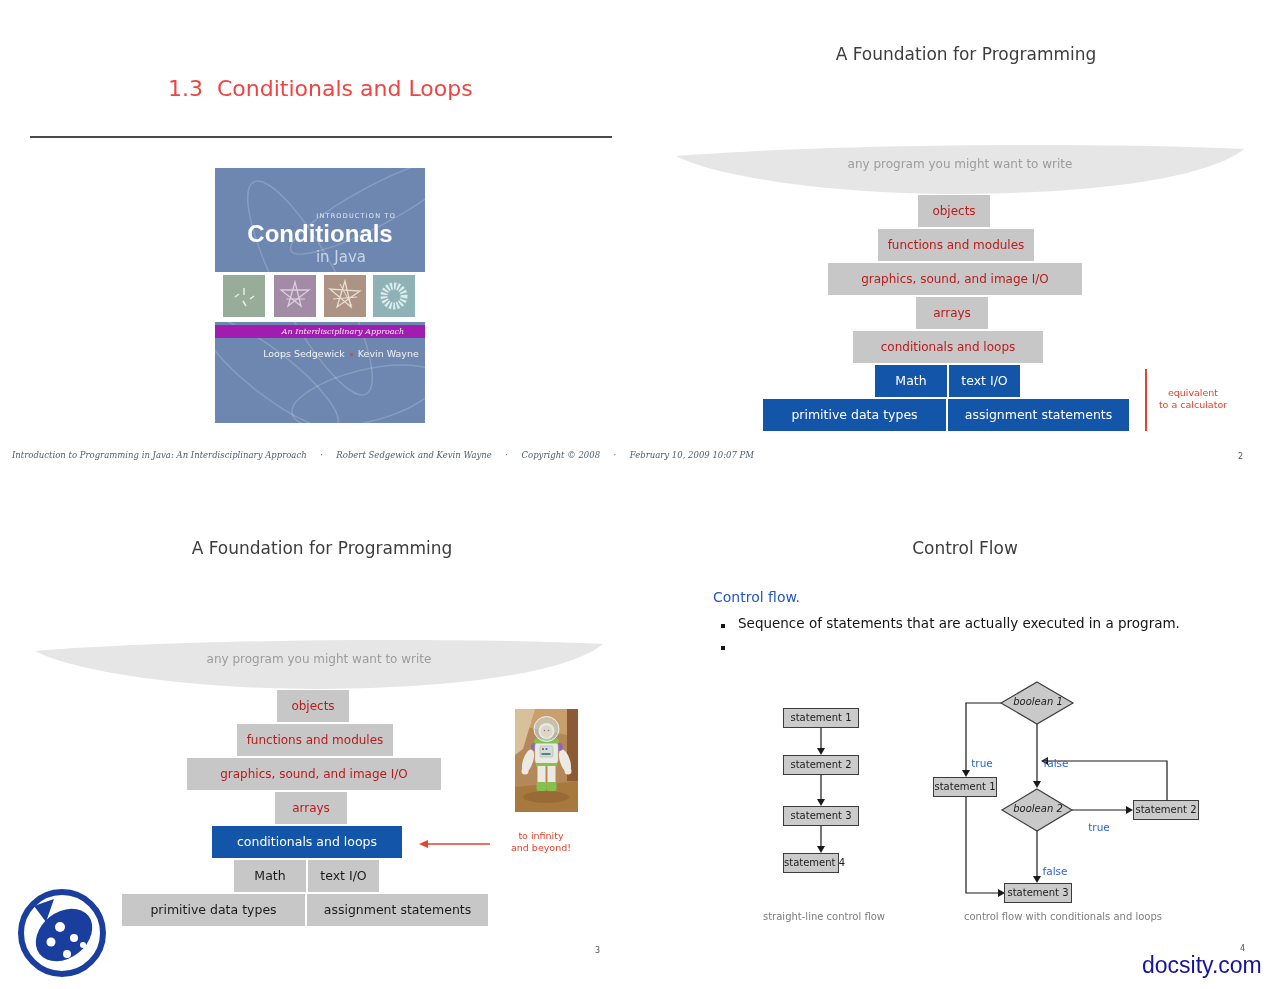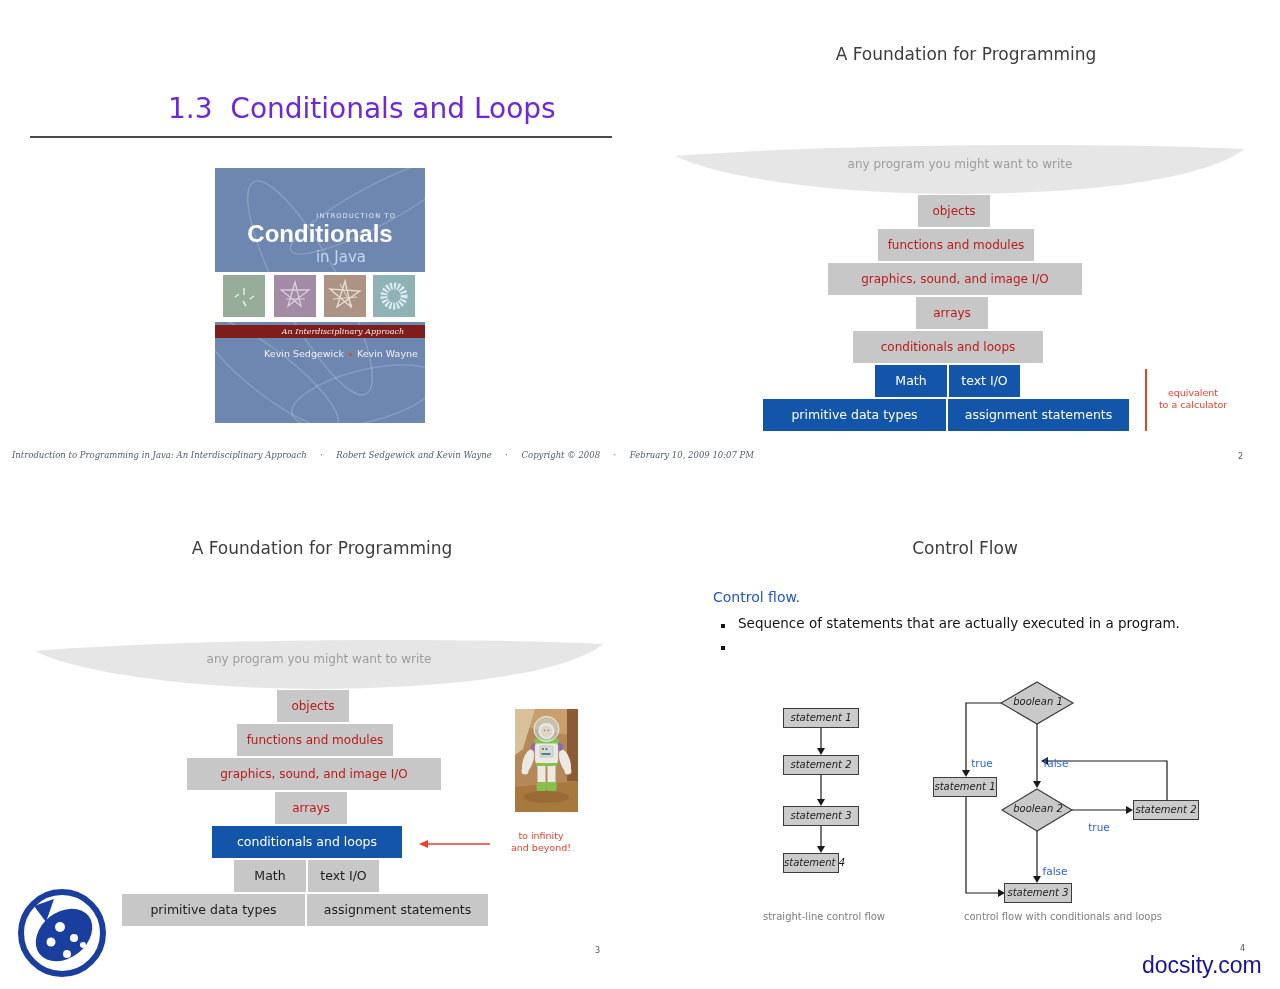--- a/index.html
+++ b/index.html
@@ -8,36 +8,36 @@
   .abs{position:absolute;}
   .slidetitle{position:absolute;color:#3d3d3d;font-size:17px;text-align:center;white-space:nowrap;}
   .row{position:absolute;background:#c7c7c7;color:#b91c1c;font-size:12px;text-align:center;
        white-space:nowrap;overflow:hidden;}
   .bluebox{position:absolute;background:#1355a8;color:#ffffff;font-size:12.5px;text-align:center;
        white-space:nowrap;overflow:hidden;}
   .graydark{position:absolute;background:#c7c7c7;color:#1c1c1c;font-size:12.5px;text-align:center;
        white-space:nowrap;overflow:hidden;}
   .funnel-label{position:absolute;color:#9c9c9c;font-size:12px;text-align:center;}
   .fnode{position:absolute;background:#cbcbcb;border:1px solid #3c3c3c;color:#1c1c1c;
-       font-style:italic;font-size:10px;text-align:center;box-sizing:border-box;white-space:nowrap;}
+       font-size:10px;text-align:center;box-sizing:border-box;white-space:nowrap;}
   .dtext{position:absolute;color:#1c1c1c;font-style:italic;font-size:10px;text-align:center;white-space:nowrap;}
   .flabel{position:absolute;color:#2d64d9;font-size:10.5px;text-align:center;white-space:nowrap;margin-top:26px;}
   .caption{position:absolute;color:#7d7d7d;font-size:10px;text-align:center;white-space:nowrap;}
   .pagenum{position:absolute;color:#555555;font-size:8px;}
   .redtxt{position:absolute;color:#e5432e;font-size:9.5px;text-align:center;line-height:12px;white-space:nowrap;}
   .bullet-sq{position:absolute;width:4px;height:4px;background:#141414;}
   .bullet-tx{position:absolute;color:#141414;font-size:13.5px;white-space:nowrap;}
 </style>
 </head>
 <body>
 
 <div id="page">
 
   <div class="abs" style="left:0;top:0;width:640px;height:494px;">
-    <div class="abs" style="left:168px;top:92px;font-size:28px;color:#6d28d9;white-space:pre;">1.3  Conditionals and Loops</div>
+    <div class="abs" style="left:168px;top:76px;font-size:22px;color:#ef4444;white-space:pre;">1.3  Conditionals and Loops</div>
     <div class="abs" style="left:30px;top:136px;width:582px;height:2px;background:#4a4a4a;"></div>
 
     <div class="abs" style="left:215px;top:168px;width:210px;height:255px;background:#6d87b1;overflow:hidden;">
       <svg width="210" height="255" style="position:absolute;left:0;top:0;">
         <g fill="none" stroke="#ffffff" stroke-opacity="0.18" stroke-width="1.5">
           <ellipse cx="160" cy="38" rx="95" ry="20" transform="rotate(-28 160 38)"></ellipse>
           <ellipse cx="55" cy="205" rx="85" ry="22" transform="rotate(38 55 205)"></ellipse>
           <ellipse cx="150" cy="228" rx="75" ry="26" transform="rotate(-14 150 228)"></ellipse>
           <ellipse cx="95" cy="120" rx="120" ry="30" transform="rotate(62 95 120)"></ellipse>
         </g>
@@ -70,27 +70,27 @@
         <svg width="42" height="42">
           <path d="M21,6 L27,32 L6,14 L36,16 L13,32 Z" fill="none" stroke="#e8dfd2" stroke-width="1.3"></path>
           <path d="M9,24 L33,22 M16,9 L28,31" fill="none" stroke="#e8dfd2" stroke-width="1"></path>
         </svg>
       </div>
       <div class="abs" style="left:158px;top:107px;width:42px;height:42px;background:#8fb2b6;">
         <svg width="42" height="42">
           <circle cx="21" cy="21" r="10" fill="none" stroke="#dcecec" stroke-width="7" stroke-dasharray="2,1.6"></circle>
         </svg>
       </div>
-      <div class="abs" style="left:0;top:157px;width:210px;height:13px;background:#7f1d1d;">
+      <div class="abs" style="left:0;top:157px;width:210px;height:13px;background:#a21caf;">
         <div style="text-align:center;padding-left:46px;font-family:'DejaVu Serif',serif;
                     font-style:italic;font-size:8px;color:#f0f0f0;line-height:13px;">An Interdisciplinary Approach</div>
       </div>
       <div class="abs" style="left:0;right:0;top:180px;text-align:center;transform:translateX(21px);
                   font-size:9.5px;color:#f2f2f2;">
-        <span>Kevin Sedgewick</span><span style="display:inline-block;width:3px;height:3px;background:#c45b28;margin:0 5px 1px 5px;"></span><span>Kevin Wayne</span>
+        <span>Loops Sedgewick</span><span style="display:inline-block;width:3px;height:3px;background:#c45b28;margin:0 5px 1px 5px;"></span><span>Kevin Wayne</span>
       </div>
     </div>
 
     <div class="abs" style="left:12px;top:450px;width:600px;text-align:center;font-family:'DejaVu Serif',serif;
                 font-style:italic;font-size:8.5px;color:#4e5d6a;white-space:pre;">Introduction to Programming in Java: An Interdisciplinary Approach     ·     Robert Sedgewick and Kevin Wayne     ·     Copyright © 2008     ·     February 10, 2009 10:07 PM</div>
   </div>
 
   <div class="abs" style="left:640px;top:0;width:640px;height:494px;">
     <div class="slidetitle" style="left:66px;top:44px;width:520px;">A Foundation for Programming</div>
   </div>

